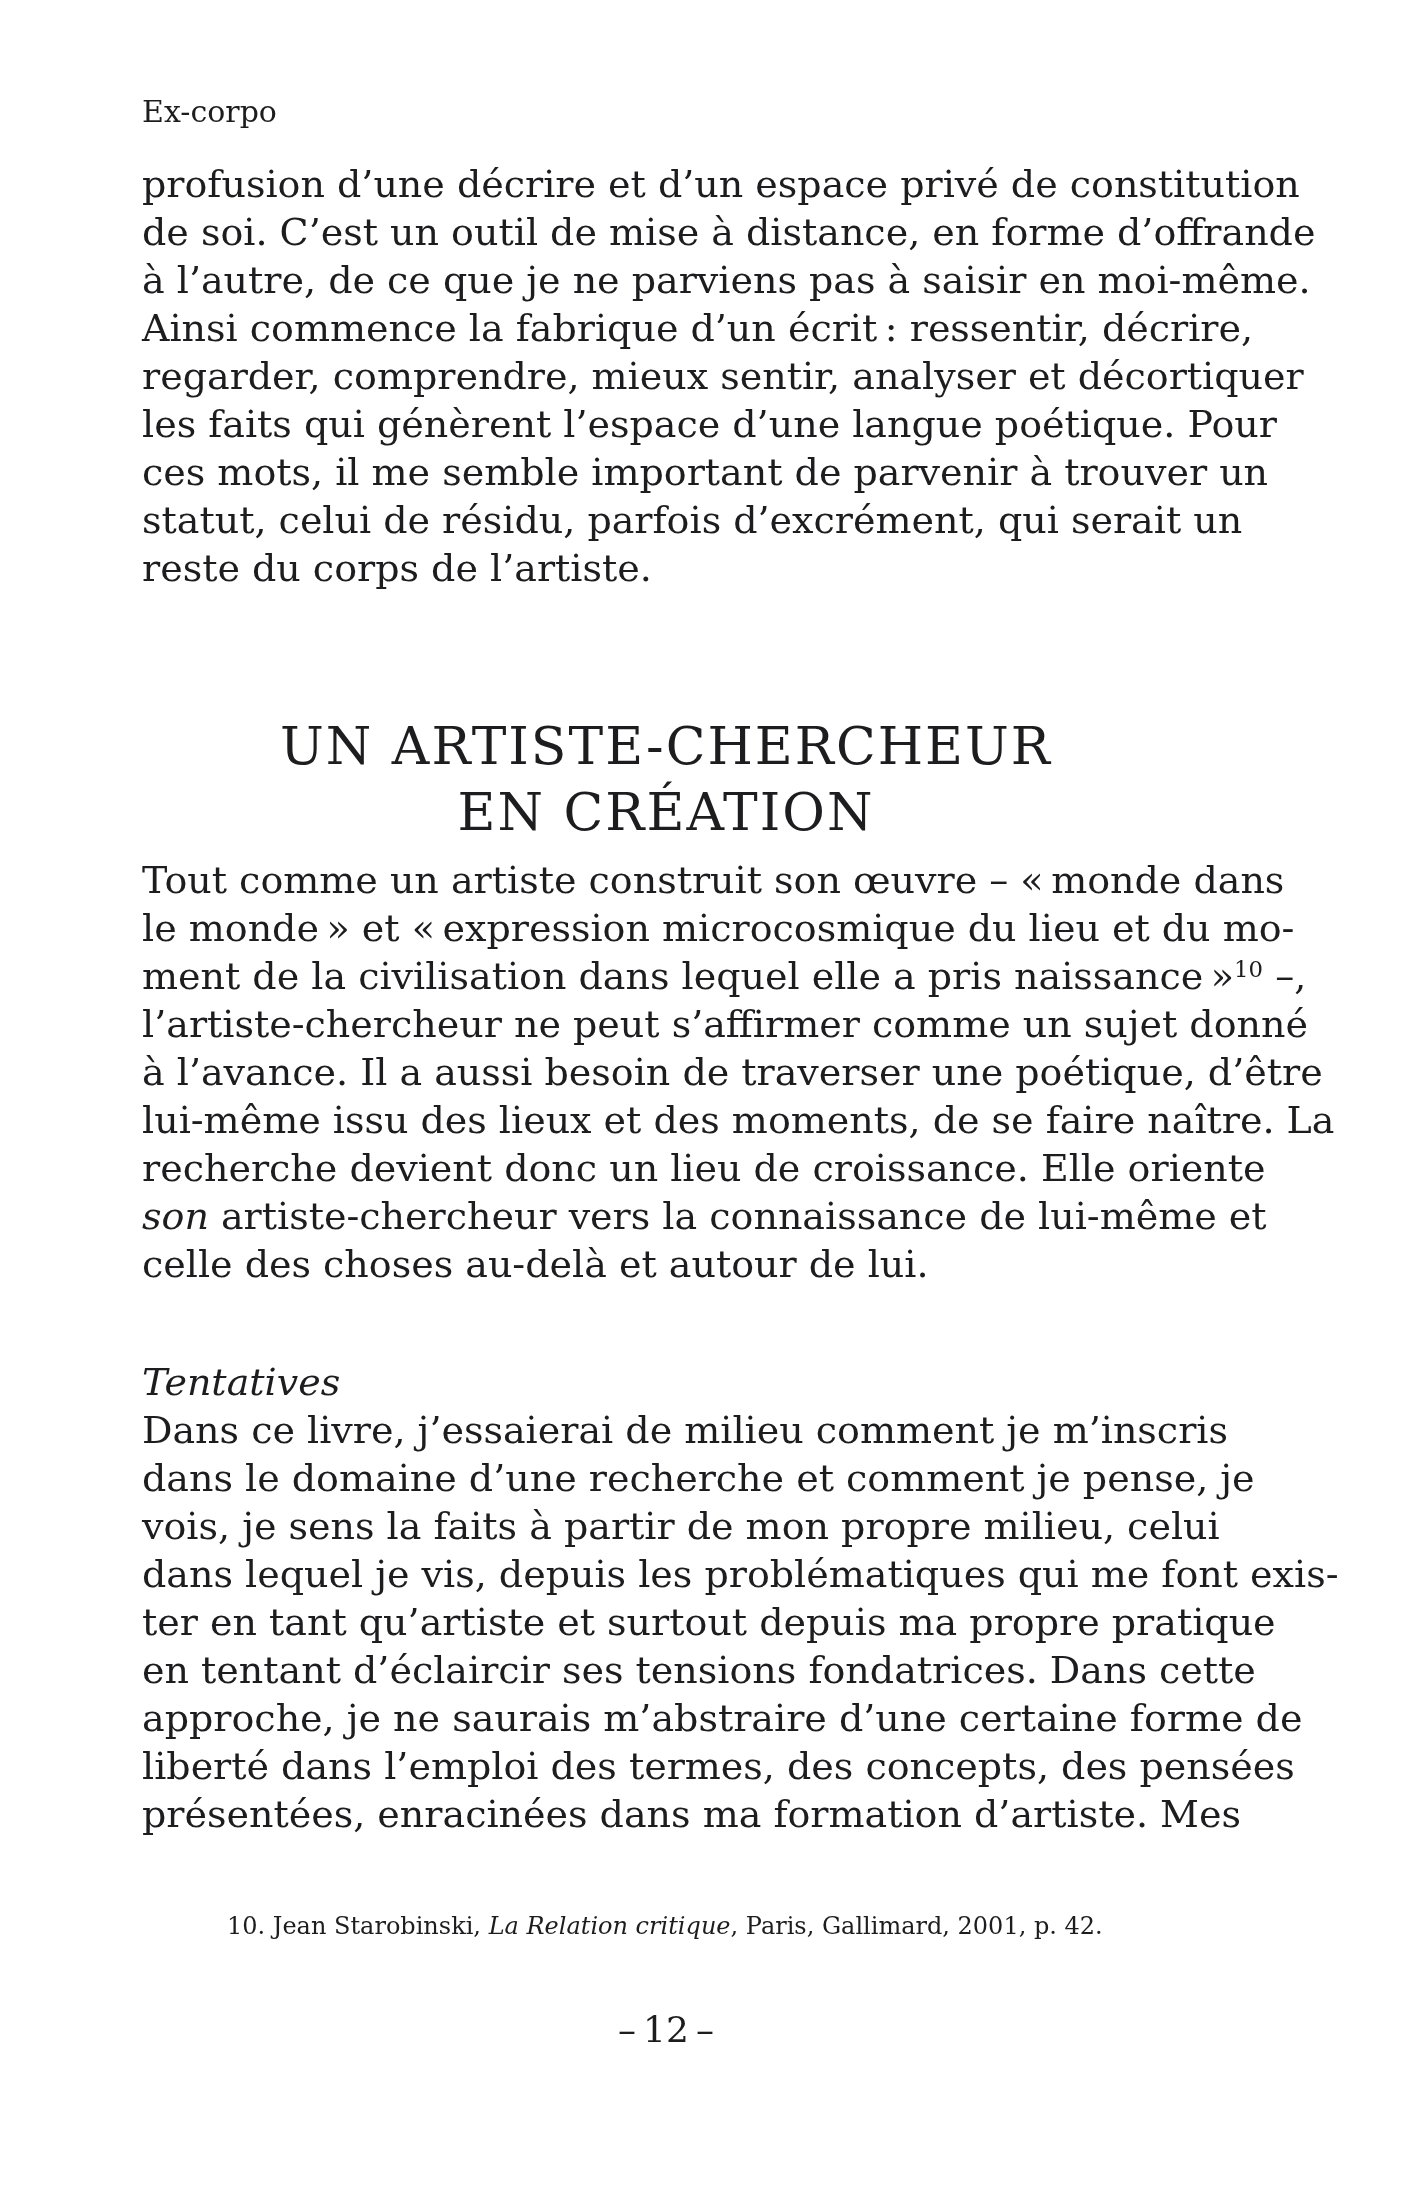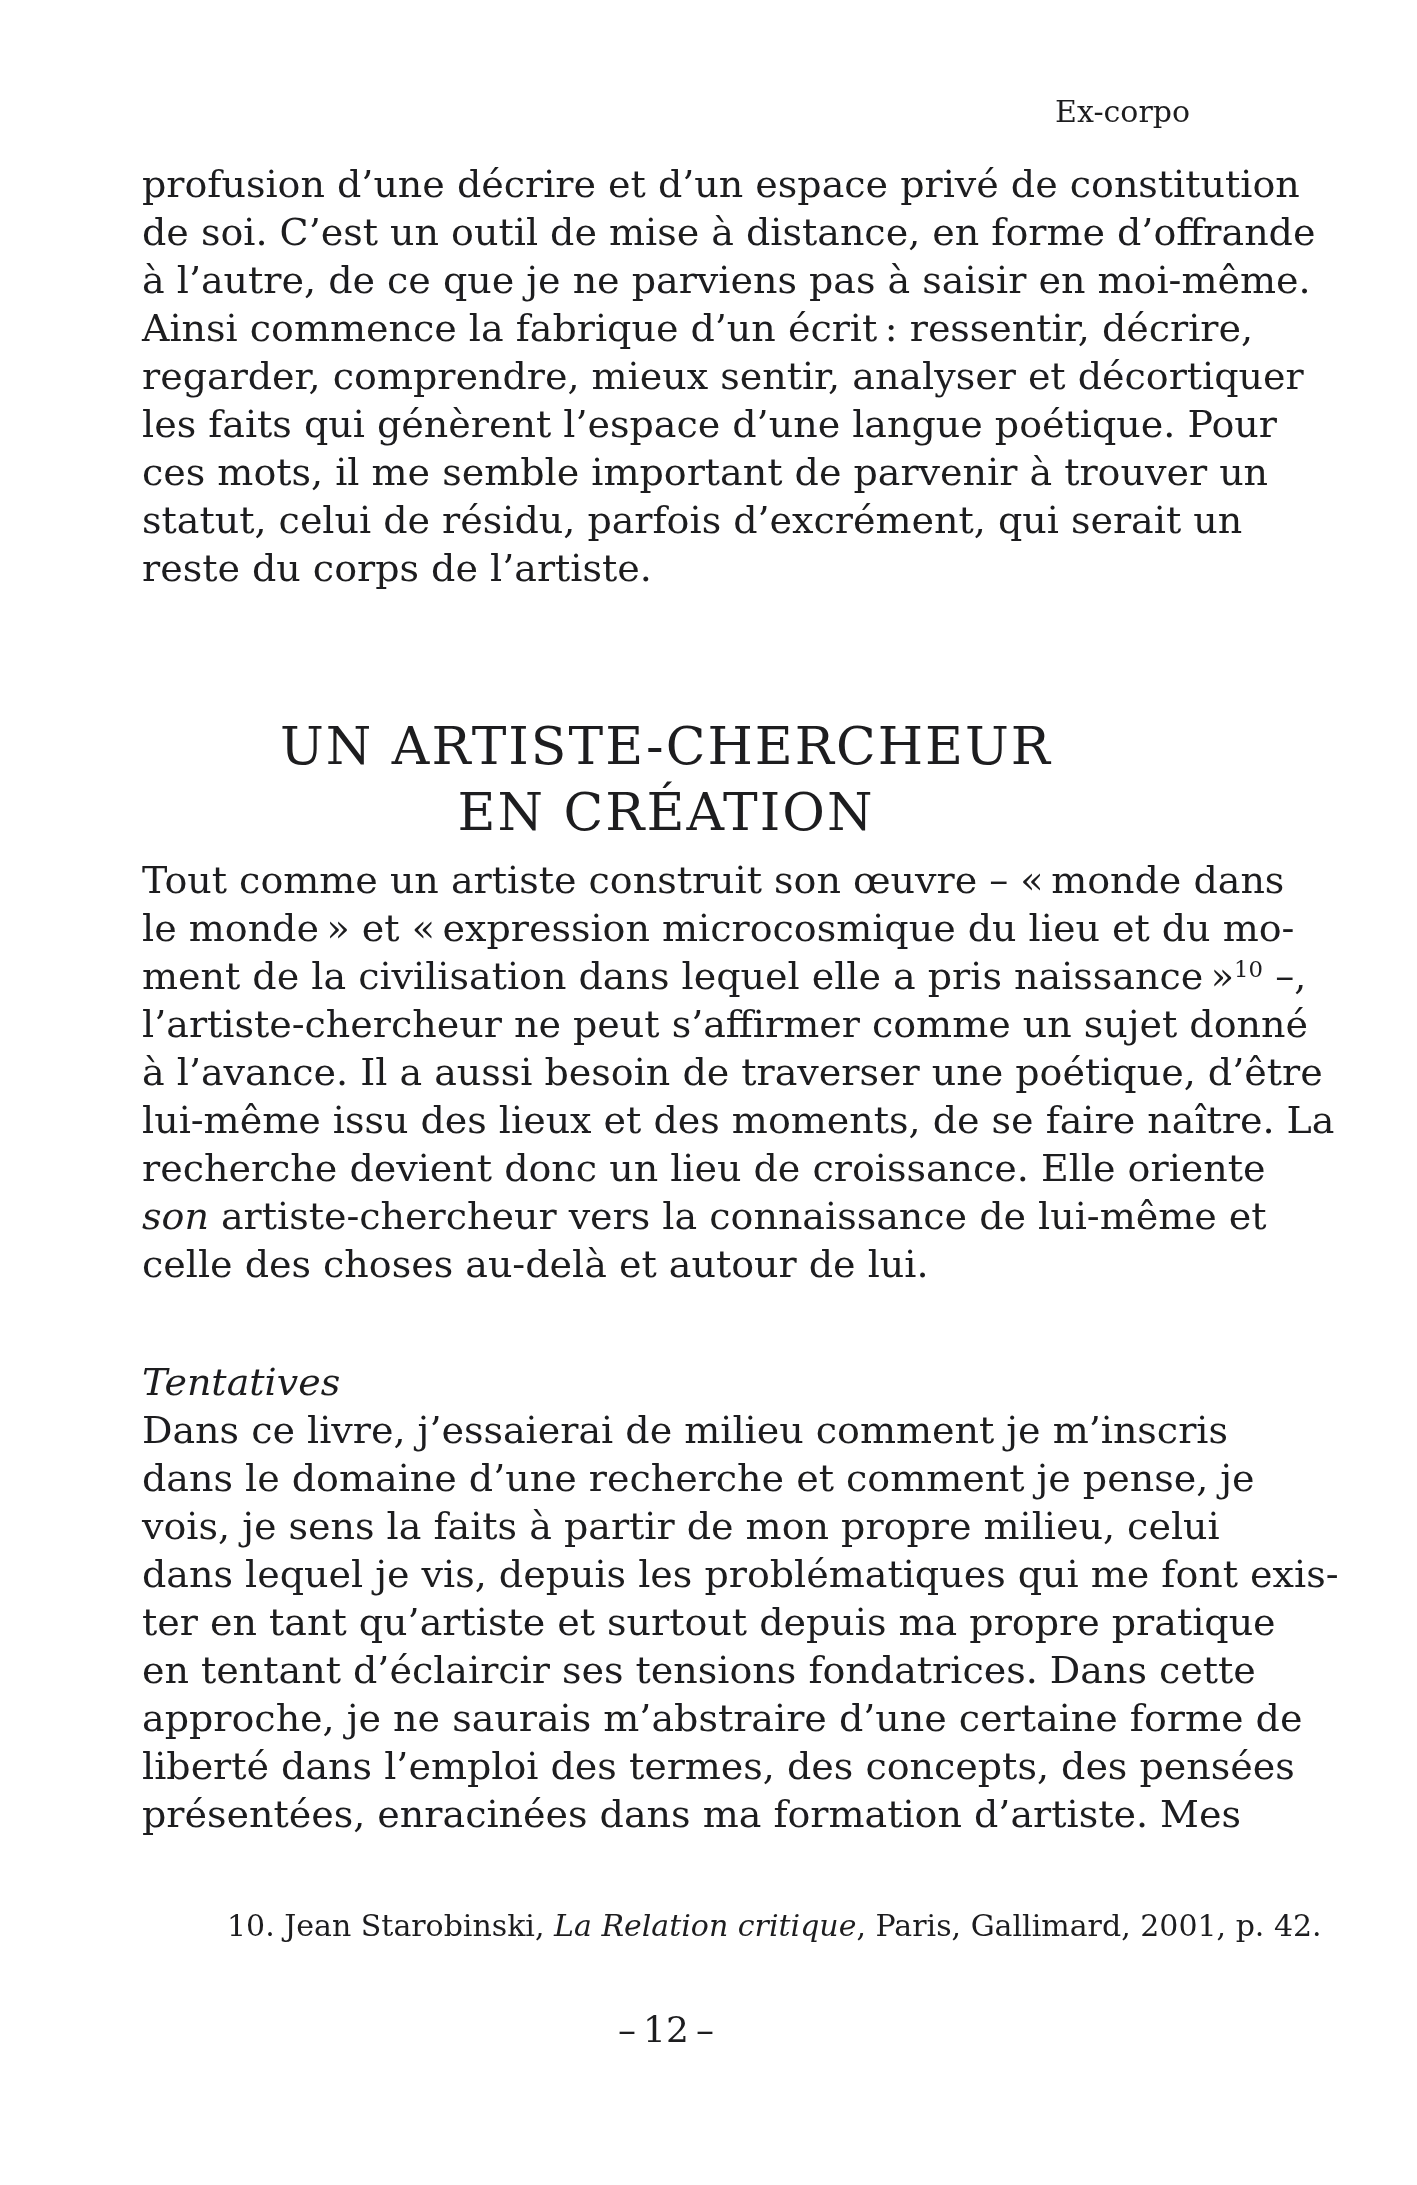--- a/index.html
+++ b/index.html
@@ -15,21 +15,21 @@
   }
   .block {
     position: absolute;
     left: 142px;
     width: 1048px;
   }
   .running-header {
     top: 94px;
     font-size: 30px;
     line-height: 36px;
-    text-align: right;
+    text-align: left;
   }
   .para {
     font-size: 38px;
     line-height: 48px;
   }
   .para .line {
     text-align: justify;
     text-align-last: justify;
     white-space: nowrap;
   }
@@ -49,21 +49,21 @@
   }
   .subheading {
     top: 1358px;
     font-size: 38px;
     line-height: 48px;
     font-style: italic;
     text-align: left;
   }
   .footnote {
     top: 1909px;
-    font-size: 30px;
+    font-size: 24px;
     line-height: 34px;
   }
   .footnote .line {
     text-align: left;
     text-align-last: left;
     text-indent: 85px;
     white-space: nowrap;
   }
   .page-number {
     top: 2006px;

